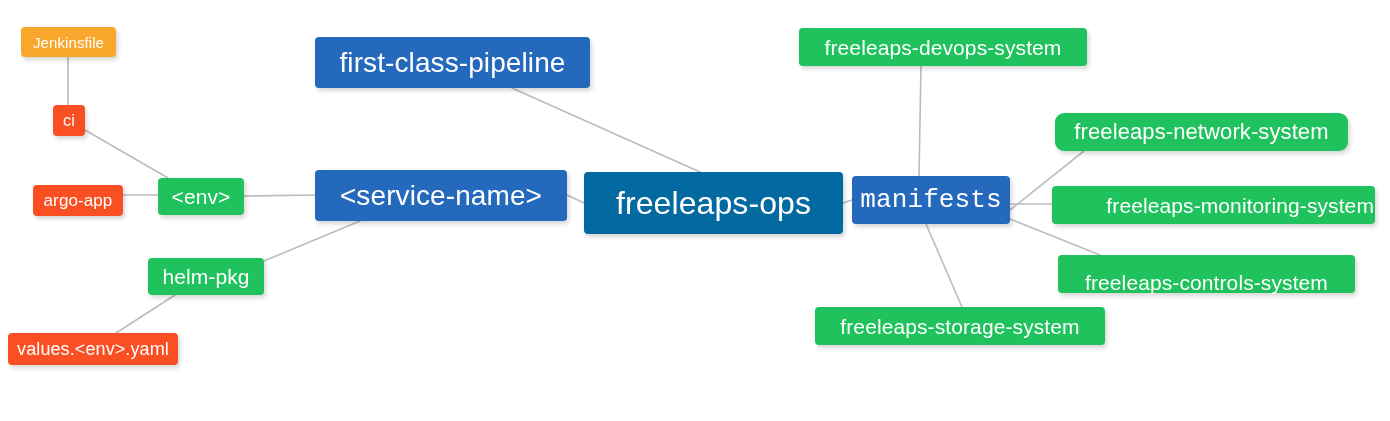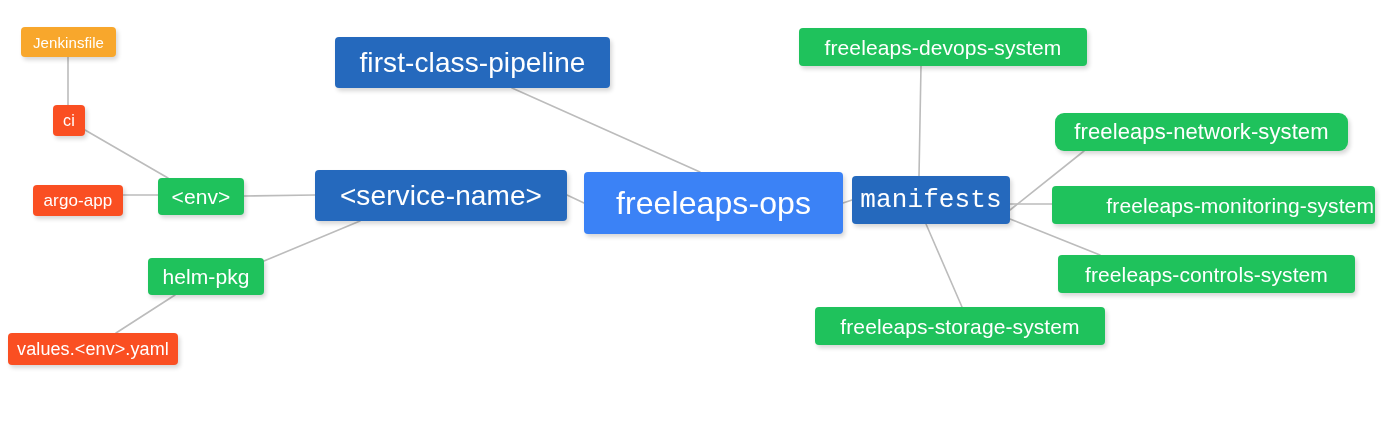--- a/index.html
+++ b/index.html
@@ -60,30 +60,30 @@
       <line x1="158" y1="195" x2="123" y2="195" stroke="#bcbcbc" stroke-width="1.6" stroke-linecap="round"></line>
       <line x1="68" y1="105" x2="68" y2="57" stroke="#bcbcbc" stroke-width="1.6" stroke-linecap="round"></line>
       <line x1="175" y1="295" x2="116" y2="333" stroke="#bcbcbc" stroke-width="1.6" stroke-linecap="round"></line>
       <line x1="919" y1="176" x2="921" y2="66" stroke="#bcbcbc" stroke-width="1.6" stroke-linecap="round"></line>
       <line x1="1010" y1="210" x2="1084" y2="151" stroke="#bcbcbc" stroke-width="1.6" stroke-linecap="round"></line>
       <line x1="1010" y1="204" x2="1052" y2="204" stroke="#bcbcbc" stroke-width="1.6" stroke-linecap="round"></line>
       <line x1="1010" y1="219" x2="1100" y2="255" stroke="#bcbcbc" stroke-width="1.6" stroke-linecap="round"></line>
       <line x1="926" y1="224" x2="962" y2="307" stroke="#bcbcbc" stroke-width="1.6" stroke-linecap="round"></line>
     </svg>
   <div id="node-layer">
-      <div class="mm-node" style="left: 584px; top: 172px; width: 259px; height: 62px; background: #3b82f6; font-size: 32px;">
+      <div class="mm-node" style="left: 584px; top: 172px; width: 259px; height: 62px; background: #0369a1; font-size: 32px;">
         <span class="mm-label">freeleaps-ops</span>
       </div>
       <div class="mm-node" style="left: 315px; top: 170px; width: 252px; height: 51px; background: rgb(37, 105, 189); font-size: 28px;">
         <span class="mm-label">&lt;service-name&gt;</span>
       </div>
       <div class="mm-node" style="left: 852px; top: 176px; width: 158px; height: 48px; background: rgb(37, 105, 189); font-size: 26px; font-family: Liberation Mono, monospace;">
         <span class="mm-label">manifests</span>
       </div>
-      <div class="mm-node" style="left: 315px; top: 37px; width: 275px; height: 51px; background: rgb(37, 105, 189); font-size: 28px; margin-left: 20px;">
+      <div class="mm-node" style="left: 315px; top: 37px; width: 275px; height: 51px; background: rgb(37, 105, 189); font-size: 28px;">
         <span class="mm-label">first-class-pipeline</span>
       </div>
       <div class="mm-node" style="left: 158px; top: 178px; width: 86px; height: 37px; background: rgb(31, 194, 92); font-size: 21px;">
         <span class="mm-label">&lt;env&gt;</span>
       </div>
       <div class="mm-node" style="left: 148px; top: 258px; width: 116px; height: 37px; background: rgb(31, 194, 92); font-size: 21px;">
         <span class="mm-label">helm-pkg</span>
       </div>
       <div class="mm-node" style="left: 53px; top: 105px; width: 32px; height: 31px; background: rgb(250, 79, 34); font-size: 16px;">
         <span class="mm-label">ci</span>
@@ -99,20 +99,20 @@
       </div>
       <div class="mm-node" style="left: 799px; top: 28px; width: 288px; height: 38px; background: rgb(31, 194, 92); font-size: 21px;">
         <span class="mm-label">freeleaps-devops-system</span>
       </div>
       <div class="mm-node" style="left: 1055px; top: 113px; width: 293px; height: 38px; background: rgb(31, 194, 92); font-size: 22px; border-radius: 9px;">
         <span class="mm-label">freeleaps-network-system</span>
       </div>
       <div class="mm-node" style="left: 1052px; top: 186px; width: 323px; height: 38px; background: rgb(31, 194, 92); font-size: 21px; justify-content: flex-end;">
         <span class="mm-label">freeleaps-monitoring-system</span>
       </div>
-      <div class="mm-node" style="left: 1058px; top: 255px; width: 297px; height: 38px; background: rgb(31, 194, 92); font-size: 21px;">
+      <div class="mm-node" style="left: 1058px; top: 255px; width: 297px; height: 38px; background: rgb(31, 194, 92); font-size: 21px; align-items: flex-end;">
         <span class="mm-label">freeleaps-controls-system</span>
       </div>
       <div class="mm-node" style="left: 815px; top: 307px; width: 290px; height: 38px; background: rgb(31, 194, 92); font-size: 21px;">
         <span class="mm-label">freeleaps-storage-system</span>
       </div>
     </div>
 </div>
 
 </body></html>

